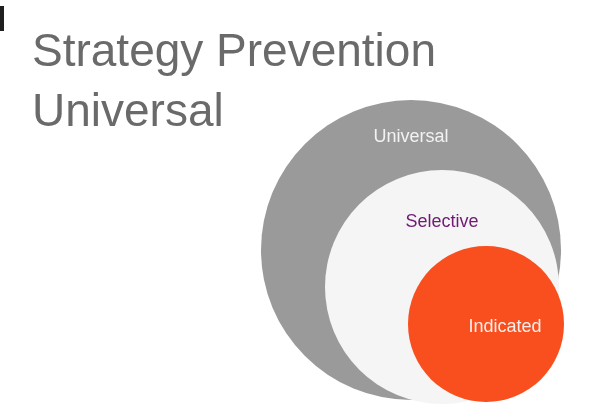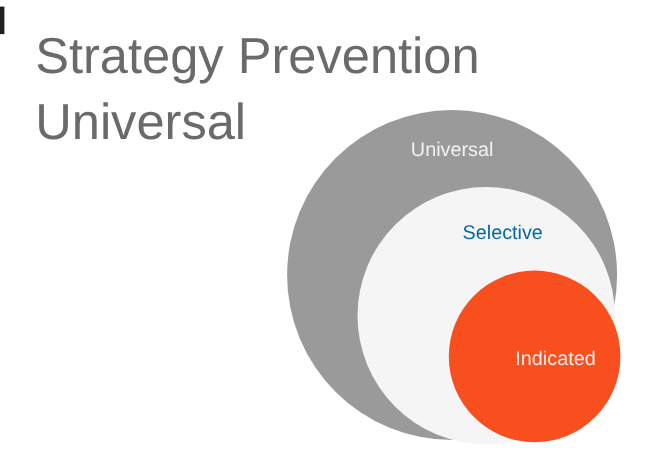--- a/index.html
+++ b/index.html
@@ -76,23 +76,22 @@
     transform: translateX(-50%);
     font-size: 18px;
     line-height: 20px;
     white-space: nowrap;
   }
   .label-universal {
     top: 26px;
     color: #f2f2f2;
   }
   .label-selective {
-    top: 31px;
-    color: #0369a1;
-    margin-left: 15px;
+    top: 41px;
+    color: #701a75;
   }
   .label-indicated {
     top: 70px;
     color: #f6efeb;
     margin-left: 19px;
   }
 </style>
 </head>
 <body>
 

